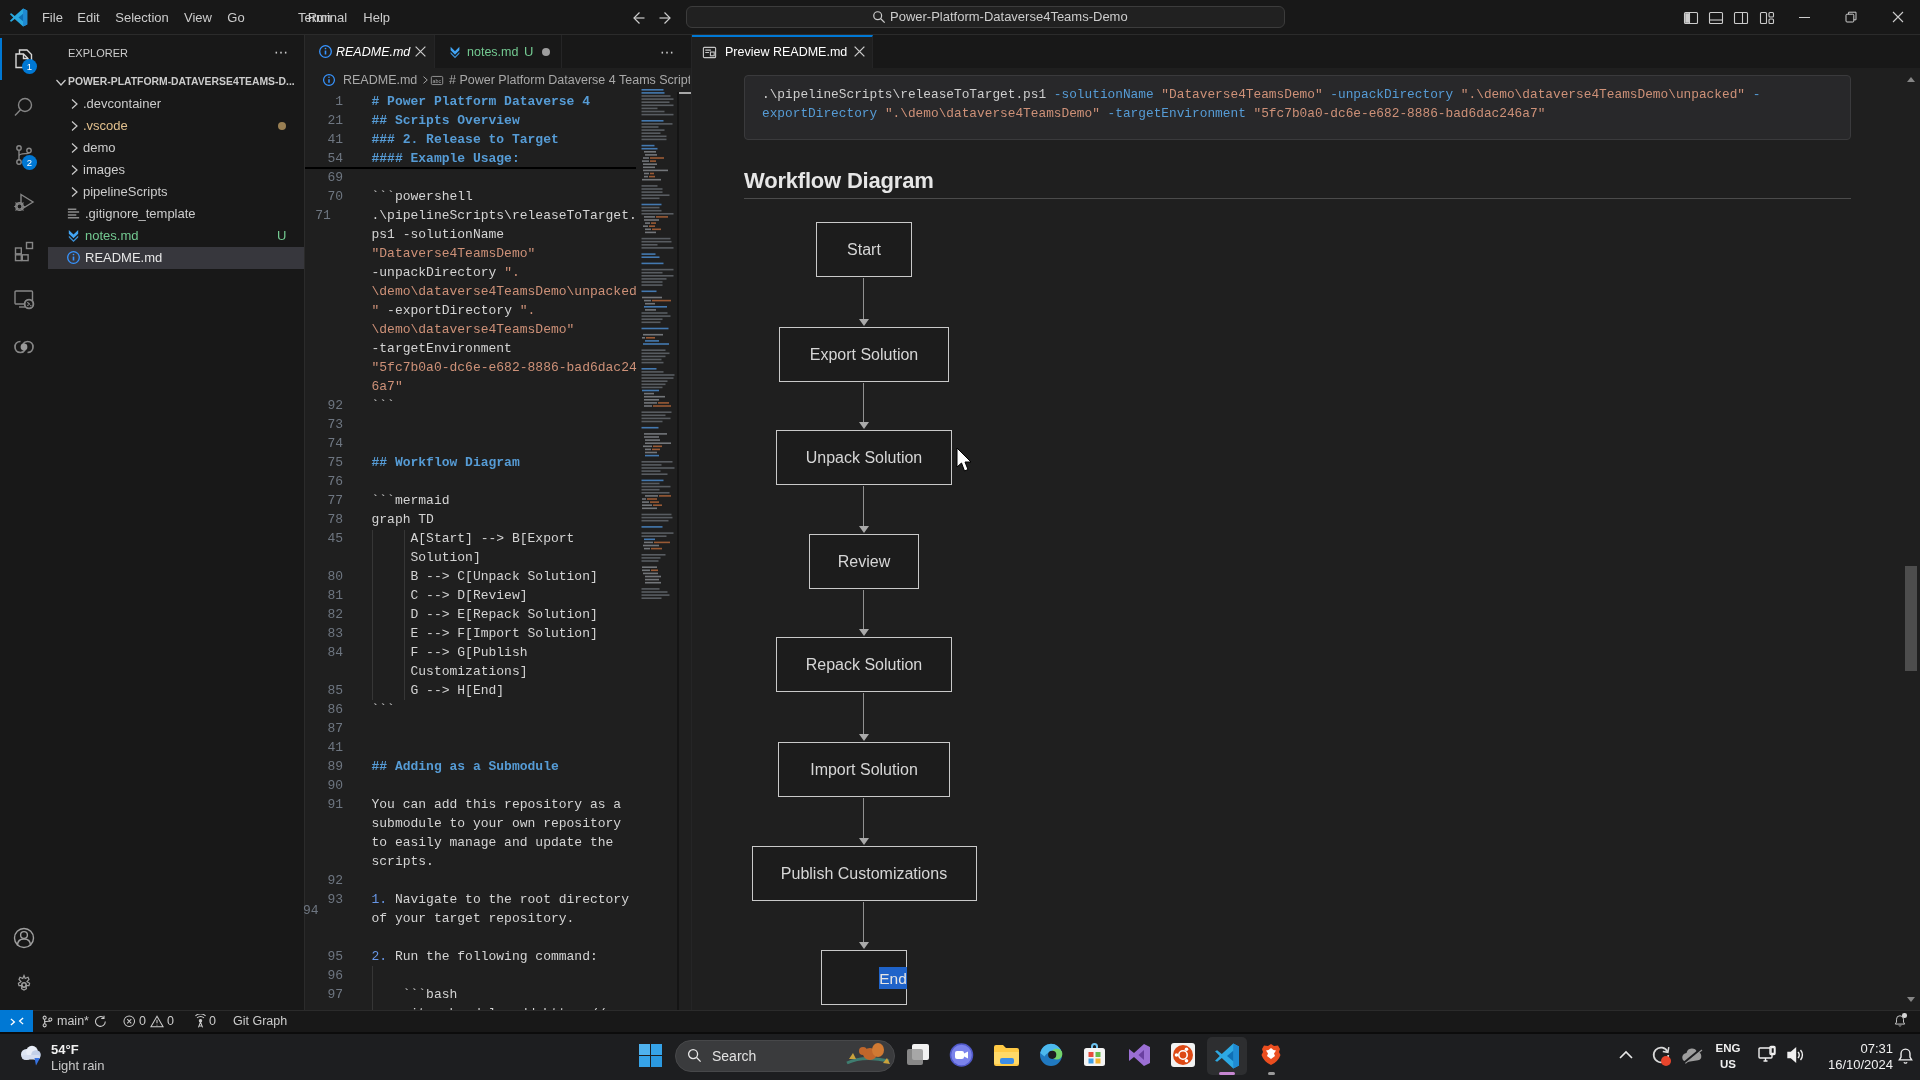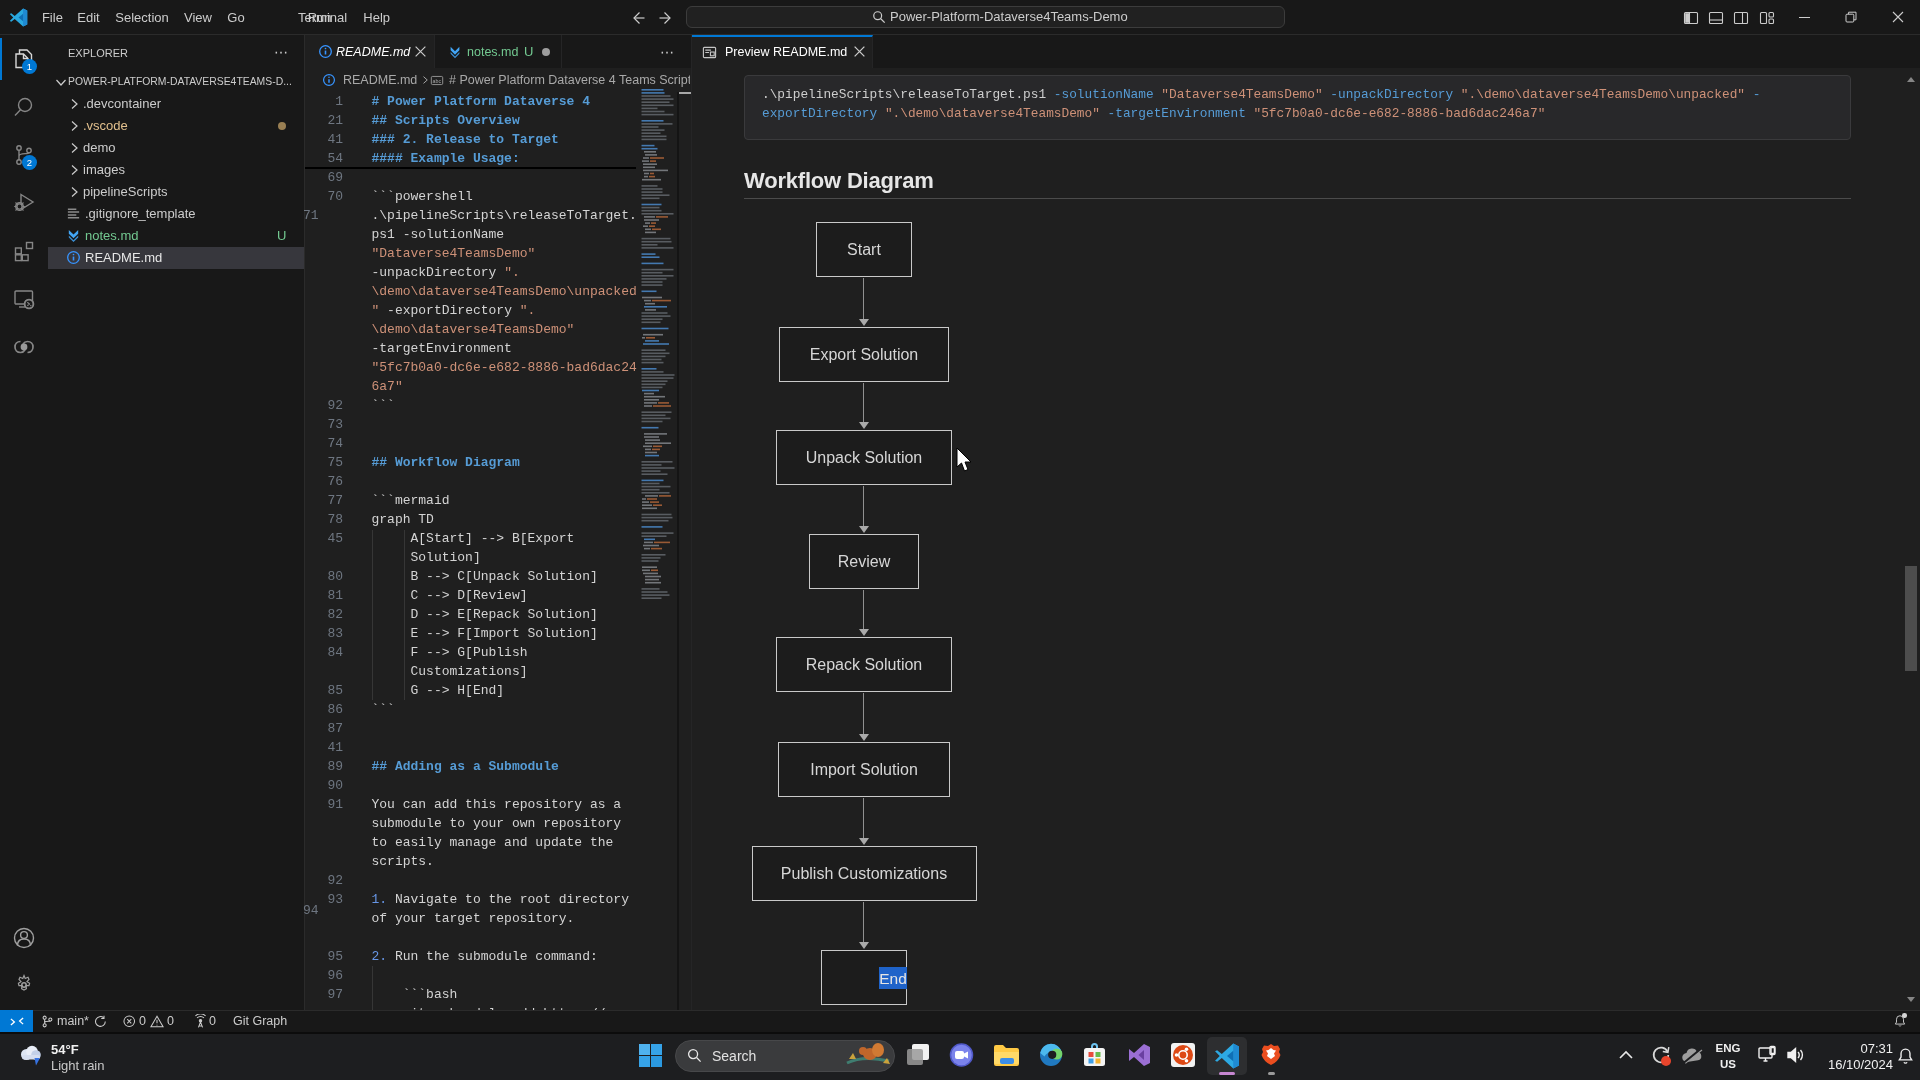--- a/index.html
+++ b/index.html
@@ -114,21 +114,21 @@
     <path d="M12 2.5 l1.2 3 2.8 -1.2 1 2 -2 2.4 2.6 1.6 -.6 2.4 -3 0 .4 3 -2.4 1.3 -2.4 -1.3 .4 -3 -3 0 -.6 -2.4 2.6 -1.6 -2 -2.4 1 -2 2.8 1.2 z" stroke-width="1.2"></path>
   </svg>
 <div class="abs" style="left:48px;top:35px;width:256px;height:975px;background:#181818;"></div>
 <div class="abs" style="left:304px;top:35px;width:1px;height:975px;background:#2b2b2b;"></div>
 <div class="abs" style="left:68px;top:45px;height:16px;line-height:16px;font-size:11px;color:#cccccc;">EXPLORER</div>
 <div class="abs" style="left:274px;top:44px;width:18px;height:18px;color:#cccccc;font-size:14px;letter-spacing:1px;">⋯</div>
 <div class="abs" style="left:48px;top:247px;width:256px;height:22px;background:#37373d;"></div>
 <svg class="abs" style="left:53px;top:74px;" width="16" height="16" viewBox="0 0 16 16" fill="none" stroke="#cccccc" stroke-width="1.2">
     <path d="M3.5 6 L8 11 L12.5 6"></path>
   </svg>
-<div class="abs" style="left:68px;top:71px;height:22px;line-height:22px;font-size:10.4px;font-weight:normal;color:#cccccc;">POWER-PLATFORM-DATAVERSE4TEAMS-D...</div>
+<div class="abs" style="left:68px;top:71px;height:22px;line-height:22px;font-size:10.4px;font-weight:bold;color:#cccccc;">POWER-PLATFORM-DATAVERSE4TEAMS-D...</div>
 <svg class="abs" style="left:66px;top:96px;" width="16" height="16" viewBox="0 0 16 16" fill="none" stroke="#cccccc" stroke-width="1.2">
     <path d="M6 3.5 L11 8 L6 12.5"></path>
   </svg>
 <div class="abs" style="left:83px;top:93px;height:22px;line-height:22px;font-size:13px;color:#cccccc;">.devcontainer</div>
 <svg class="abs" style="left:66px;top:118px;" width="16" height="16" viewBox="0 0 16 16" fill="none" stroke="#cccccc" stroke-width="1.2">
     <path d="M6 3.5 L11 8 L6 12.5"></path>
   </svg>
 <div class="abs" style="left:83px;top:115px;height:22px;line-height:22px;font-size:13px;color:#e2c08d;">.vscode</div>
 <div class="abs" style="left:278px;top:122px;width:8px;height:8px;border-radius:50%;background:#997f53;"></div>
 <svg class="abs" style="left:66px;top:140px;" width="16" height="16" viewBox="0 0 16 16" fill="none" stroke="#cccccc" stroke-width="1.2">
@@ -199,21 +199,21 @@
 <div class="abs mono" style="left:303px;top:111px;width:40px;height:19px;line-height:19px;font-size:13px;text-align:right;color:#6e7681;">21</div>
 <div class="abs mono" style="left:371.5px;top:111px;height:19px;line-height:19px;font-size:13px;font-weight:bold;white-space:pre;"><span style="color:#569cd6;">## Scripts Overview</span></div>
 <div class="abs mono" style="left:303px;top:130px;width:40px;height:19px;line-height:19px;font-size:13px;text-align:right;color:#6e7681;">41</div>
 <div class="abs mono" style="left:371.5px;top:130px;height:19px;line-height:19px;font-size:13px;font-weight:bold;white-space:pre;"><span style="color:#569cd6;">### 2. Release to Target</span></div>
 <div class="abs mono" style="left:303px;top:149px;width:40px;height:19px;line-height:19px;font-size:13px;text-align:right;color:#6e7681;">54</div>
 <div class="abs mono" style="left:371.5px;top:149px;height:19px;line-height:19px;font-size:13px;font-weight:bold;white-space:pre;"><span style="color:#569cd6;">#### Example Usage:</span></div>
 <div class="abs" style="left:305px;top:167px;width:331px;height:2px;background:#000000;"></div>
 <div class="abs mono" style="left:303px;top:168px;width:40px;height:19px;line-height:19px;font-size:13px;text-align:right;color:#6e7681;">69</div>
 <div class="abs mono" style="left:303px;top:187px;width:40px;height:19px;line-height:19px;font-size:13px;text-align:right;color:#6e7681;">70</div>
 <div class="abs mono" style="left:371.5px;top:187px;height:19px;line-height:19px;font-size:13px;font-weight:normal;white-space:pre;"><span style="color:#d4d4d4;">```</span><span style="color:#d4d4d4;">powershell</span></div>
-<div class="abs mono" style="left:303px;top:206px;width:40px;height:19px;line-height:19px;font-size:13px;text-align:left;color:#6e7681;">71</div>
+<div class="abs mono" style="left:303px;top:206px;width:40px;height:19px;line-height:19px;font-size:13px;text-align:center;color:#6e7681;">71</div>
 <div class="abs mono" style="left:371.5px;top:206px;height:19px;line-height:19px;font-size:13px;font-weight:normal;white-space:pre;"><span style="color:#d4d4d4;">.\pipelineScripts\releaseToTarget.</span></div>
 <div class="abs mono" style="left:371.5px;top:225px;height:19px;line-height:19px;font-size:13px;font-weight:normal;white-space:pre;"><span style="color:#d4d4d4;">ps1 -solutionName</span></div>
 <div class="abs mono" style="left:371.5px;top:244px;height:19px;line-height:19px;font-size:13px;font-weight:normal;white-space:pre;"><span style="color:#ce9178;">"Dataverse4TeamsDemo"</span></div>
 <div class="abs mono" style="left:371.5px;top:263px;height:19px;line-height:19px;font-size:13px;font-weight:normal;white-space:pre;"><span style="color:#d4d4d4;">-unpackDirectory </span><span style="color:#ce9178;">".</span></div>
 <div class="abs mono" style="left:371.5px;top:282px;height:19px;line-height:19px;font-size:13px;font-weight:normal;white-space:pre;"><span style="color:#ce9178;">\demo\dataverse4TeamsDemo\unpacked</span></div>
 <div class="abs mono" style="left:371.5px;top:301px;height:19px;line-height:19px;font-size:13px;font-weight:normal;white-space:pre;"><span style="color:#ce9178;">"</span><span style="color:#d4d4d4;"> -exportDirectory </span><span style="color:#ce9178;">".</span></div>
 <div class="abs mono" style="left:371.5px;top:320px;height:19px;line-height:19px;font-size:13px;font-weight:normal;white-space:pre;"><span style="color:#ce9178;">\demo\dataverse4TeamsDemo"</span></div>
 <div class="abs mono" style="left:371.5px;top:339px;height:19px;line-height:19px;font-size:13px;font-weight:normal;white-space:pre;"><span style="color:#d4d4d4;">-targetEnvironment</span></div>
 <div class="abs mono" style="left:371.5px;top:358px;height:19px;line-height:19px;font-size:13px;font-weight:normal;white-space:pre;"><span style="color:#ce9178;">"5fc7b0a0-dc6e-e682-8886-bad6dac24</span></div>
 <div class="abs mono" style="left:371.5px;top:377px;height:19px;line-height:19px;font-size:13px;font-weight:normal;white-space:pre;"><span style="color:#ce9178;">6a7"</span></div>
@@ -255,21 +255,21 @@
 <div class="abs mono" style="left:371.5px;top:795px;height:19px;line-height:19px;font-size:13px;font-weight:normal;white-space:pre;"><span style="color:#d4d4d4;">You can add this repository as a</span></div>
 <div class="abs mono" style="left:371.5px;top:814px;height:19px;line-height:19px;font-size:13px;font-weight:normal;white-space:pre;"><span style="color:#d4d4d4;">submodule to your own repository</span></div>
 <div class="abs mono" style="left:371.5px;top:833px;height:19px;line-height:19px;font-size:13px;font-weight:normal;white-space:pre;"><span style="color:#d4d4d4;">to easily manage and update the</span></div>
 <div class="abs mono" style="left:371.5px;top:852px;height:19px;line-height:19px;font-size:13px;font-weight:normal;white-space:pre;"><span style="color:#d4d4d4;">scripts.</span></div>
 <div class="abs mono" style="left:303px;top:871px;width:40px;height:19px;line-height:19px;font-size:13px;text-align:right;color:#6e7681;">92</div>
 <div class="abs mono" style="left:303px;top:890px;width:40px;height:19px;line-height:19px;font-size:13px;text-align:right;color:#6e7681;">93</div>
 <div class="abs mono" style="left:371.5px;top:890px;height:19px;line-height:19px;font-size:13px;font-weight:normal;white-space:pre;"><span style="color:#6796e6;">1. </span><span style="color:#d4d4d4;">Navigate to the root directory</span></div>
 <div class="abs mono" style="left:371.5px;top:909px;height:19px;line-height:19px;font-size:13px;font-weight:normal;white-space:pre;"><span style="color:#d4d4d4;">of your target repository.</span></div>
 <div class="abs mono" style="left:303px;top:901px;width:40px;height:19px;line-height:19px;font-size:13px;color:#6e7681;">94</div>
 <div class="abs mono" style="left:303px;top:947px;width:40px;height:19px;line-height:19px;font-size:13px;text-align:right;color:#6e7681;">95</div>
-<div class="abs mono" style="left:371.5px;top:947px;height:19px;line-height:19px;font-size:13px;font-weight:normal;white-space:pre;"><span style="color:#6796e6;">2. </span><span style="color:#d4d4d4;">Run the submodule command:</span></div>
+<div class="abs mono" style="left:371.5px;top:947px;height:19px;line-height:19px;font-size:13px;font-weight:normal;white-space:pre;"><span style="color:#6796e6;">2. </span><span style="color:#d4d4d4;">Run the following command:</span></div>
 <div class="abs mono" style="left:303px;top:966px;width:40px;height:19px;line-height:19px;font-size:13px;text-align:right;color:#6e7681;">96</div>
 <div class="abs mono" style="left:303px;top:985px;width:40px;height:19px;line-height:19px;font-size:13px;text-align:right;color:#6e7681;">97</div>
 <div class="abs mono" style="left:371.5px;top:985px;height:19px;line-height:19px;font-size:13px;font-weight:normal;white-space:pre;"><span style="color:#d4d4d4;">    ```bash</span></div>
 <div class="abs mono" style="left:371.5px;top:1004px;width:260px;height:6px;overflow:hidden;font-size:13px;line-height:19px;color:#d4d4d4;white-space:pre;">    git submodule add https://</div>
 <div class="abs" style="left:372px;top:530px;width:1px;height:170px;background:#363636;"></div>
 <div class="abs" style="left:404px;top:530px;width:1px;height:170px;background:#363636;"></div>
 <div class="abs" style="left:372px;top:966px;width:1px;height:44px;background:#363636;"></div>
 <svg class="abs" style="left:641px;top:88px;" width="37" height="535" viewBox="0 0 37 535">
     <rect x="0.5" y="1.0" width="22" height="1.6" fill="#4479b0"></rect>
     <rect x="0.5" y="4.1" width="23" height="1.6" fill="#4479b0"></rect>

